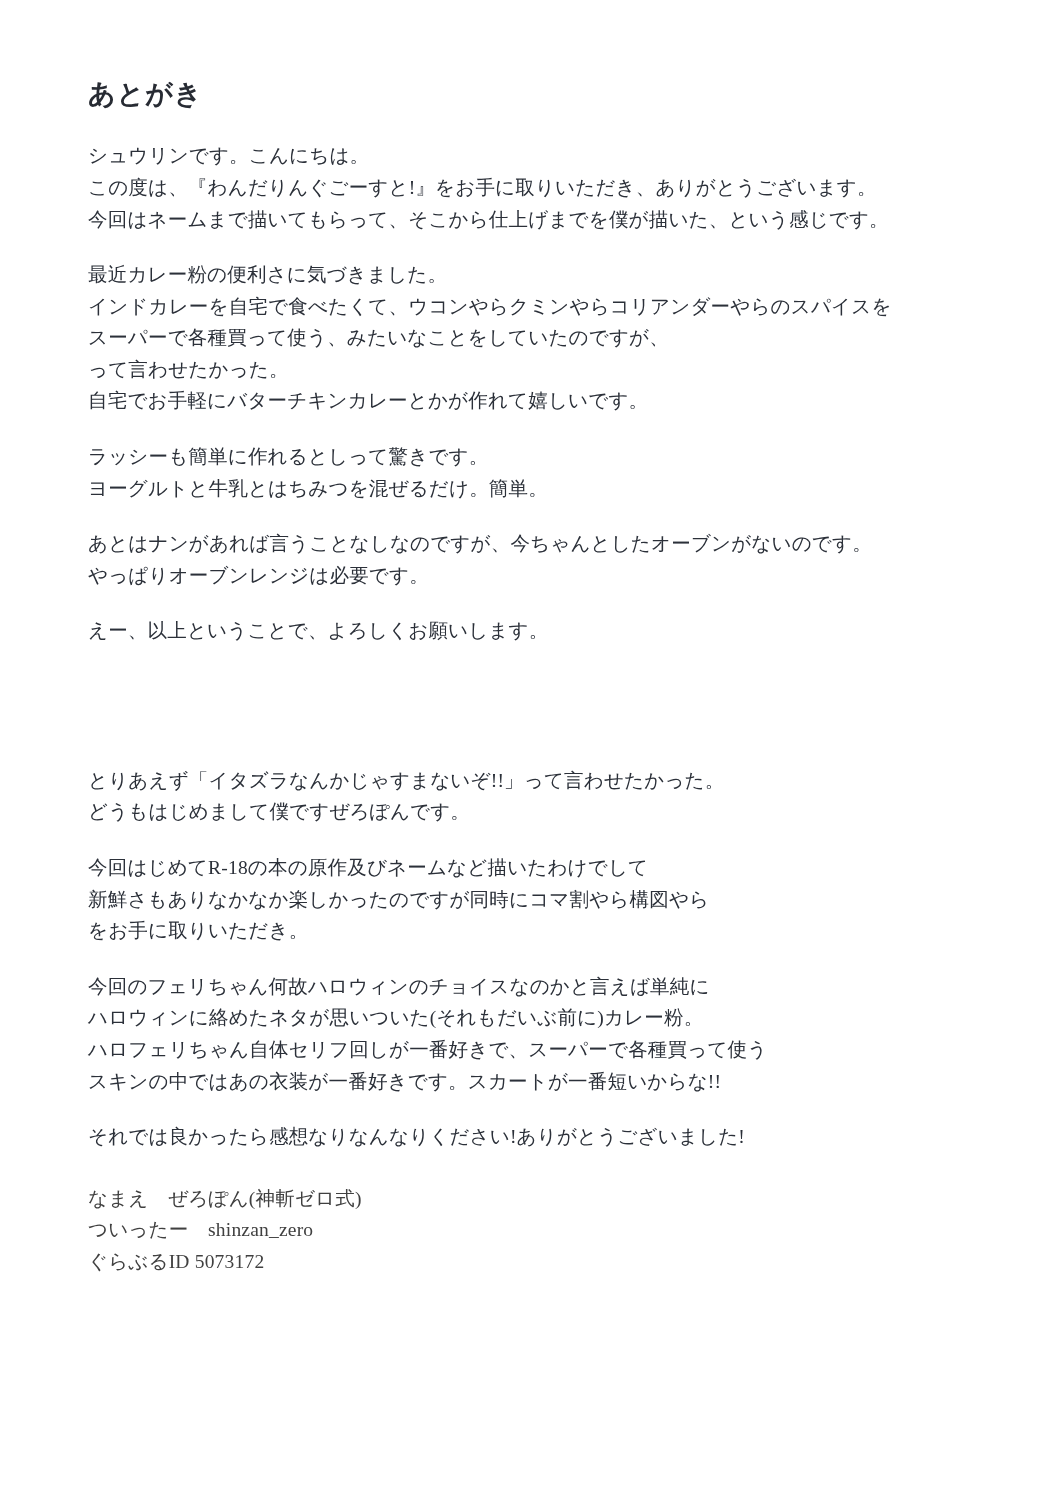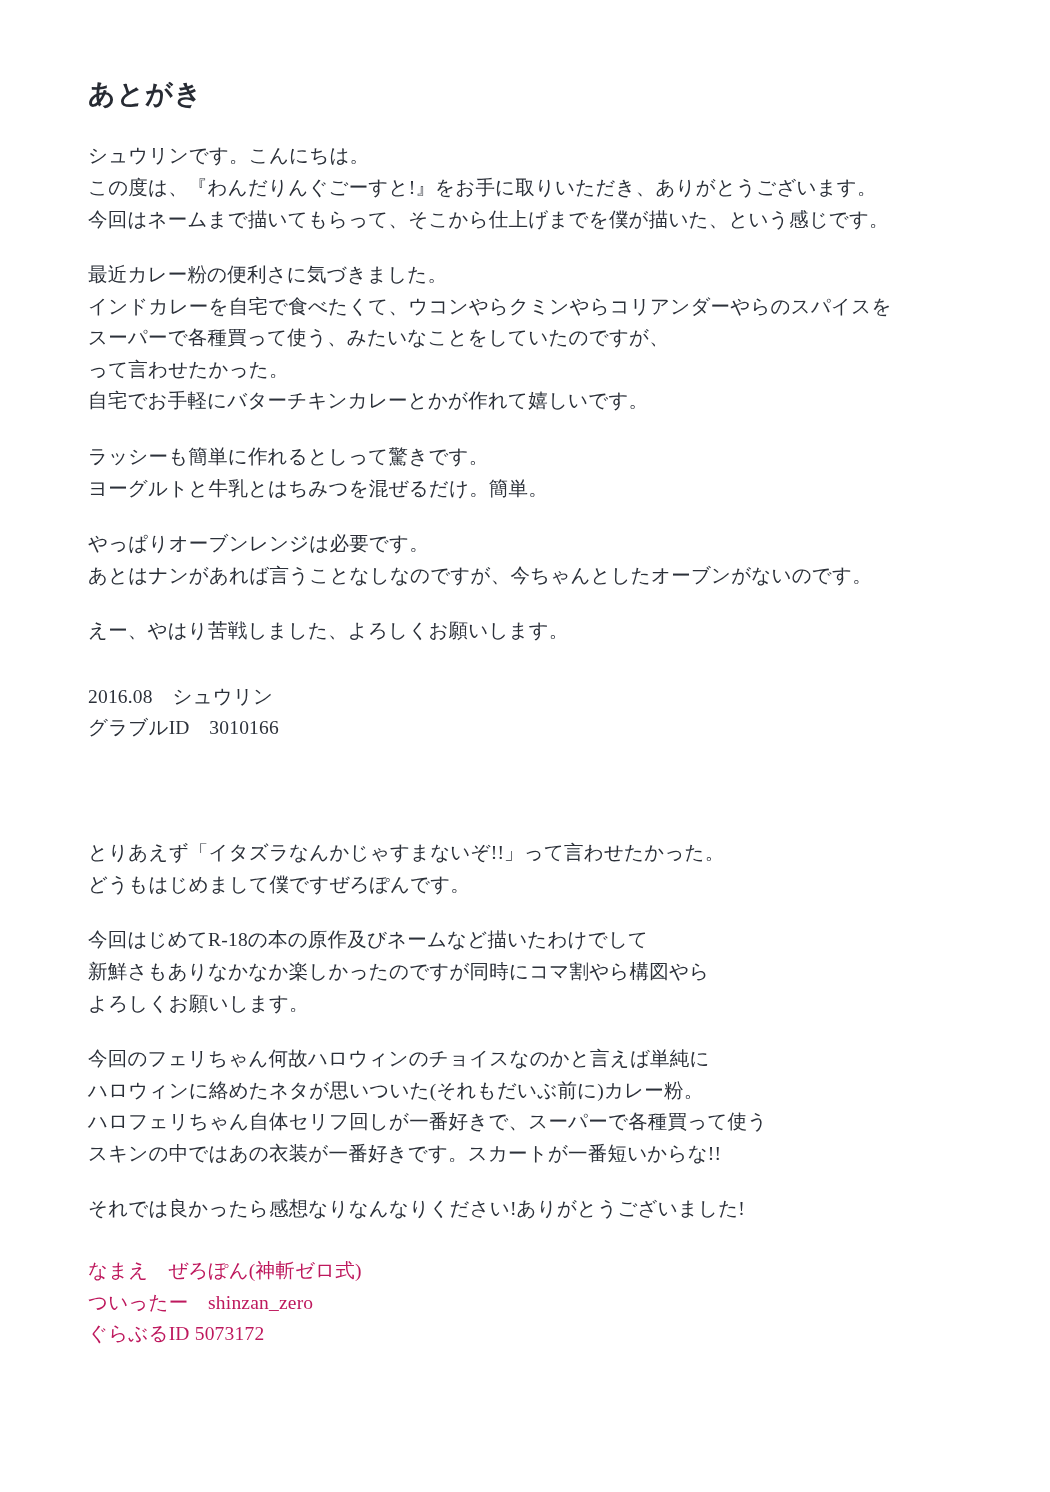--- a/index.html
+++ b/index.html
@@ -55,21 +55,21 @@
   .section2 {
     margin-top: 8px;
   }
   .footer-block {
     margin-top: 30px;
   }
   .footer-line {
     font-size: 19.5px;
     line-height: 1.62;
     letter-spacing: 0.2px;
-    color: #be185d;
+    color: #404040;
     white-space: pre;
   }
 </style>
 </head>
 <body>
 
 <div class="page">
 
   <h1 class="afterword-title">あとがき</h1>
 
@@ -86,46 +86,42 @@
     <div class="line">って言わせたかった。</div>
     <div class="line">自宅でお手軽にバターチキンカレーとかが作れて嬉しいです。</div>
   </div>
 
   <div class="block">
     <div class="line">ラッシーも簡単に作れるとしって驚きです。</div>
     <div class="line">ヨーグルトと牛乳とはちみつを混ぜるだけ。簡単。</div>
   </div>
 
   <div class="block">
+    <div class="line">あとはナンがあれば言うことなしなのですが、今ちゃんとしたオーブンがないのです。</div>
     <div class="line">やっぱりオーブンレンジは必要です。</div>
-    <div class="line">あとはナンがあれば言うことなしなのですが、今ちゃんとしたオーブンがないのです。</div>
   </div>
 
   <div class="block">
-    <div class="line">えー、やはり苦戦しました、よろしくお願いします。</div>
+    <div class="line">えー、以上ということで、よろしくお願いします。</div>
   </div>
 
-  <div class="sig-block">
-    <div class="sig-line">2016.08　シュウリン</div>
-    <div class="sig-line">グラブルID　3010166</div>
-  </div>
 
   <div class="spacer-big"></div>
 
   <div class="section2">
 
     <div class="block">
       <div class="line">とりあえず「イタズラなんかじゃすまないぞ!!」って言わせたかった。</div>
       <div class="line">どうもはじめまして僕ですぜろぽんです。</div>
     </div>
 
     <div class="block">
       <div class="line">今回はじめてR-18の本の原作及びネームなど描いたわけでして</div>
       <div class="line">新鮮さもありなかなか楽しかったのですが同時にコマ割やら構図やら</div>
-      <div class="line">よろしくお願いします。</div>
+      <div class="line">をお手に取りいただき。</div>
     </div>
 
     <div class="block">
       <div class="line">今回のフェリちゃん何故ハロウィンのチョイスなのかと言えば単純に</div>
       <div class="line">ハロウィンに絡めたネタが思いついた(それもだいぶ前に)カレー粉。</div>
       <div class="line">ハロフェリちゃん自体セリフ回しが一番好きで、スーパーで各種買って使う</div>
       <div class="line">スキンの中ではあの衣装が一番好きです。スカートが一番短いからな!!</div>
     </div>
 
     <div class="block">

